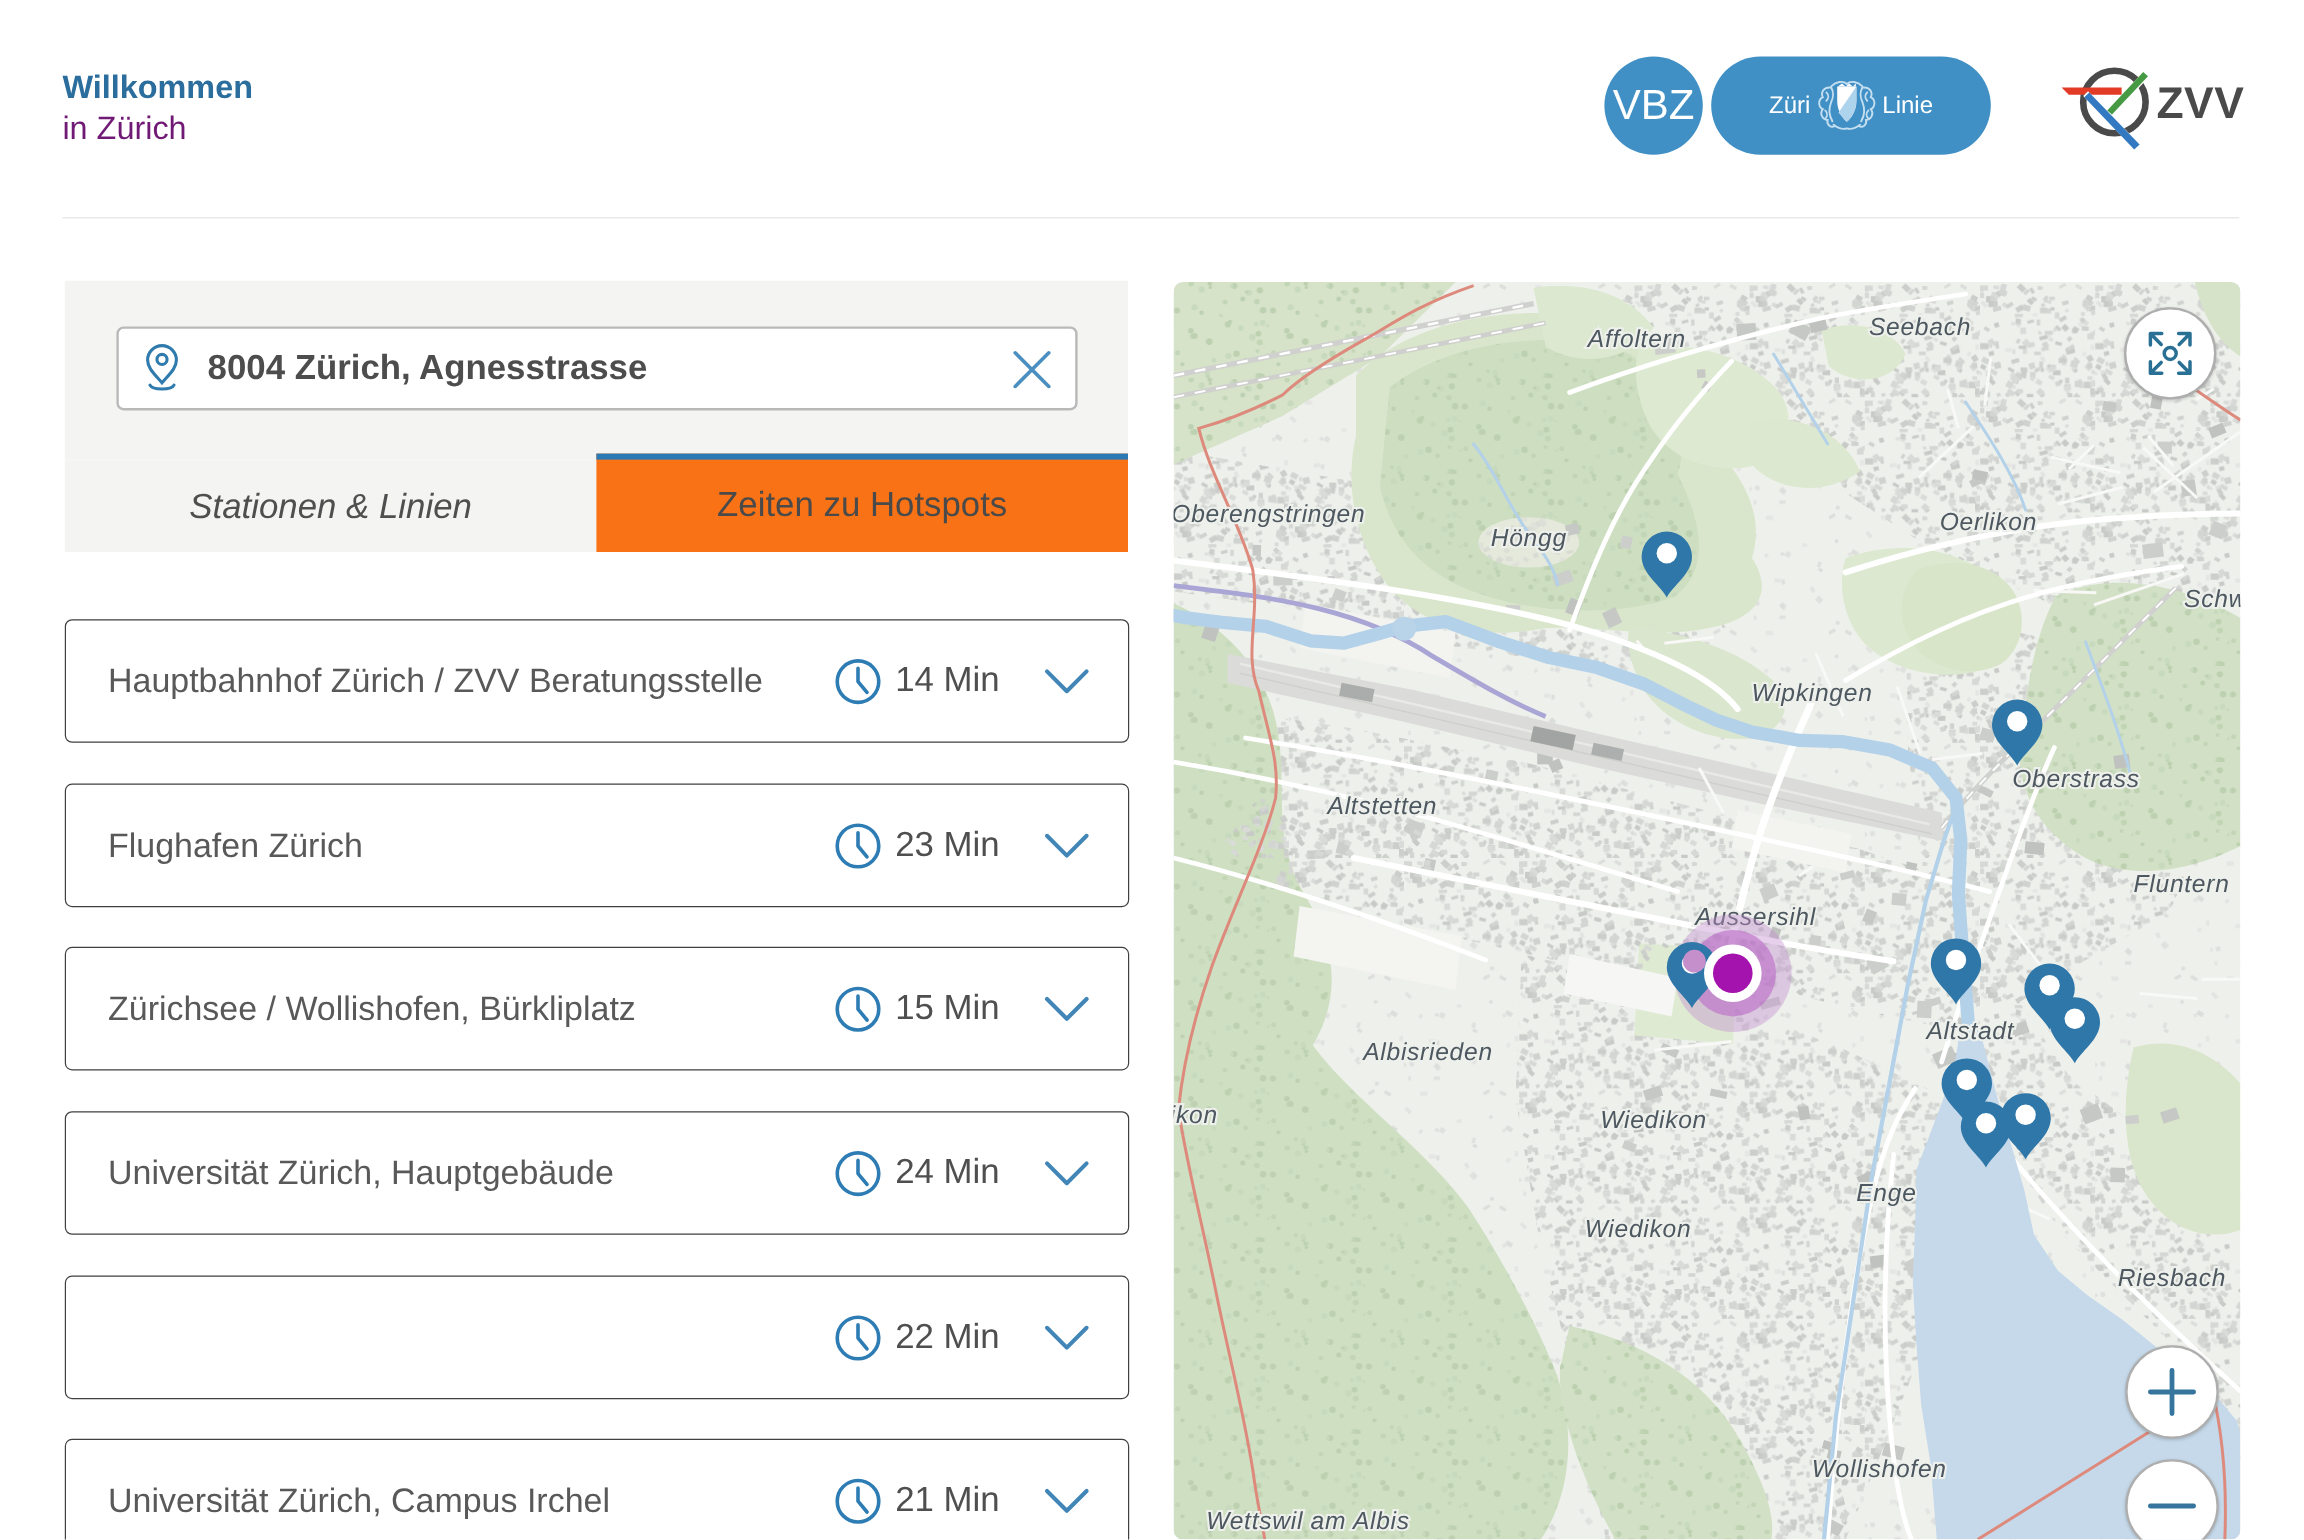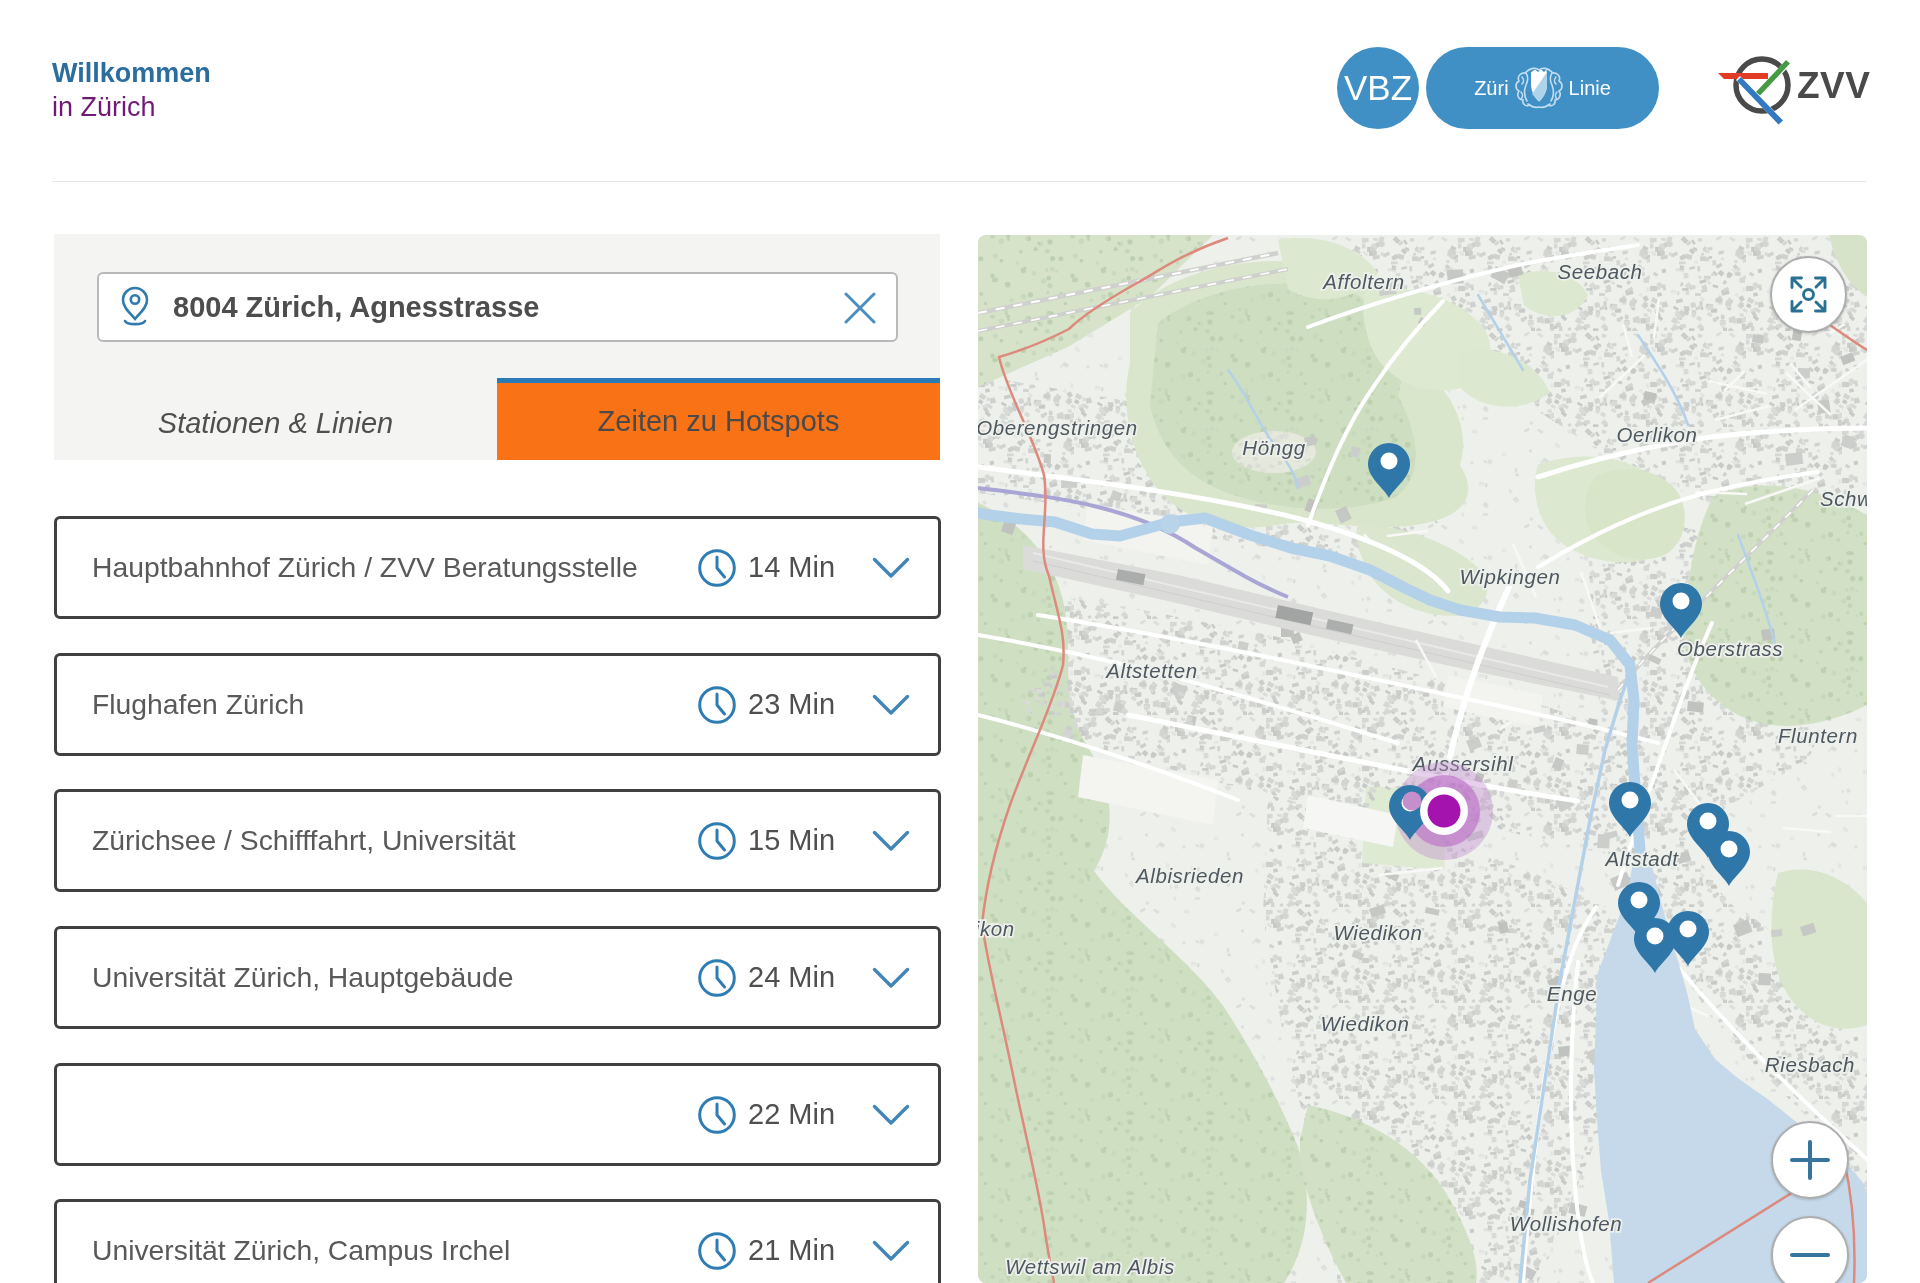--- a/index.html
+++ b/index.html
@@ -17,21 +17,21 @@
 .pill { left:1426px; top:47px; width:233px; height:82px; border-radius:41px; background:#4190c5; color:#fff; font-size:20px; display:flex; align-items:center; justify-content:center; }
 
 
 .panel { left:54px; top:234px; width:886px; height:149px; background:#f4f4f3; }
 .tabL { left:54px; top:383px; width:443px; height:77px; background:#f4f4f3; color:#4f4f4f; font-size:29px; text-align:center; line-height:80px;font-style:italic; }
 .tabR { left:497px; top:378px; width:443px; height:82px; background:#f97316; border-top:5px solid #2a7ab5; color:#4a4a4a; font-size:29px; text-align:center; line-height:76px; }
 .search { left:97px; top:272px; width:801px; height:70px; background:#fff; border:2px solid #b9b9b9; border-radius:6px; }
 .searchtxt { left:173px; top:291px; font-size:29px; color:#4d4d4d;font-weight:bold; }
 
 
-.card { left:54px; width:887px; height:103px; background:#fff; border:3px solid #404040; border-radius:6px; }
+.card { left:54px; width:887px; height:103px; background:#fff; border:1px solid #404040; border-radius:6px; }
 .cname { left:35px; top:0; bottom:0; font-size:28.3px; color:#595959; position:absolute; display:flex; align-items:center; }
 .ctime { left:691px; top:0; bottom:0; font-size:29px; color:#4f4f4f; position:absolute; display:flex; align-items:center; }
 .cclock { position:absolute; left:640px; top:50%; margin-top:-20px; }
 .cchev { position:absolute; left:815px; top:50%; margin-top:-11px; }
 
 
 .map { left:978px; top:235px; width:889px; height:1048px; border-radius:8px; overflow:hidden; }
 .mbtn { background:#fff; border-radius:50%; border:2px solid #aeaeae; box-shadow:0 1px 3px rgba(0,0,0,0.18); }
 </style>
 </head>
@@ -100,21 +100,21 @@
     <svg class="cclock" width="40" height="40" viewBox="0 0 40 40">
       <circle cx="20" cy="20" r="17.3" fill="none" stroke="#2e7cb4" stroke-width="3"></circle>
       <path d="M20 9 L20 20 L27.5 29" fill="none" stroke="#2e7cb4" stroke-width="3" stroke-linecap="round" stroke-linejoin="round"></path>
     </svg>
     <svg class="cchev" width="38" height="24" viewBox="0 0 38 24">
       <path d="M2.5 2.5 L19 19 L35.5 2.5" fill="none" stroke="#4286b8" stroke-width="3.4" stroke-linecap="round" stroke-linejoin="round"></path>
     </svg>
     <span class="ctime">23 Min</span>
   </div>
 <div class="abs card" style="top:789px">
-    <span class="cname">Zürichsee / Schifffahrt, Universität</span>
+    <span class="cname">Zürichsee / Wollishofen, Bürkliplatz</span>
     <svg class="cclock" width="40" height="40" viewBox="0 0 40 40">
       <circle cx="20" cy="20" r="17.3" fill="none" stroke="#2e7cb4" stroke-width="3"></circle>
       <path d="M20 9 L20 20 L27.5 29" fill="none" stroke="#2e7cb4" stroke-width="3" stroke-linecap="round" stroke-linejoin="round"></path>
     </svg>
     <svg class="cchev" width="38" height="24" viewBox="0 0 38 24">
       <path d="M2.5 2.5 L19 19 L35.5 2.5" fill="none" stroke="#4286b8" stroke-width="3.4" stroke-linecap="round" stroke-linejoin="round"></path>
     </svg>
     <span class="ctime">15 Min</span>
   </div>
 <div class="abs card" style="top:926px">

